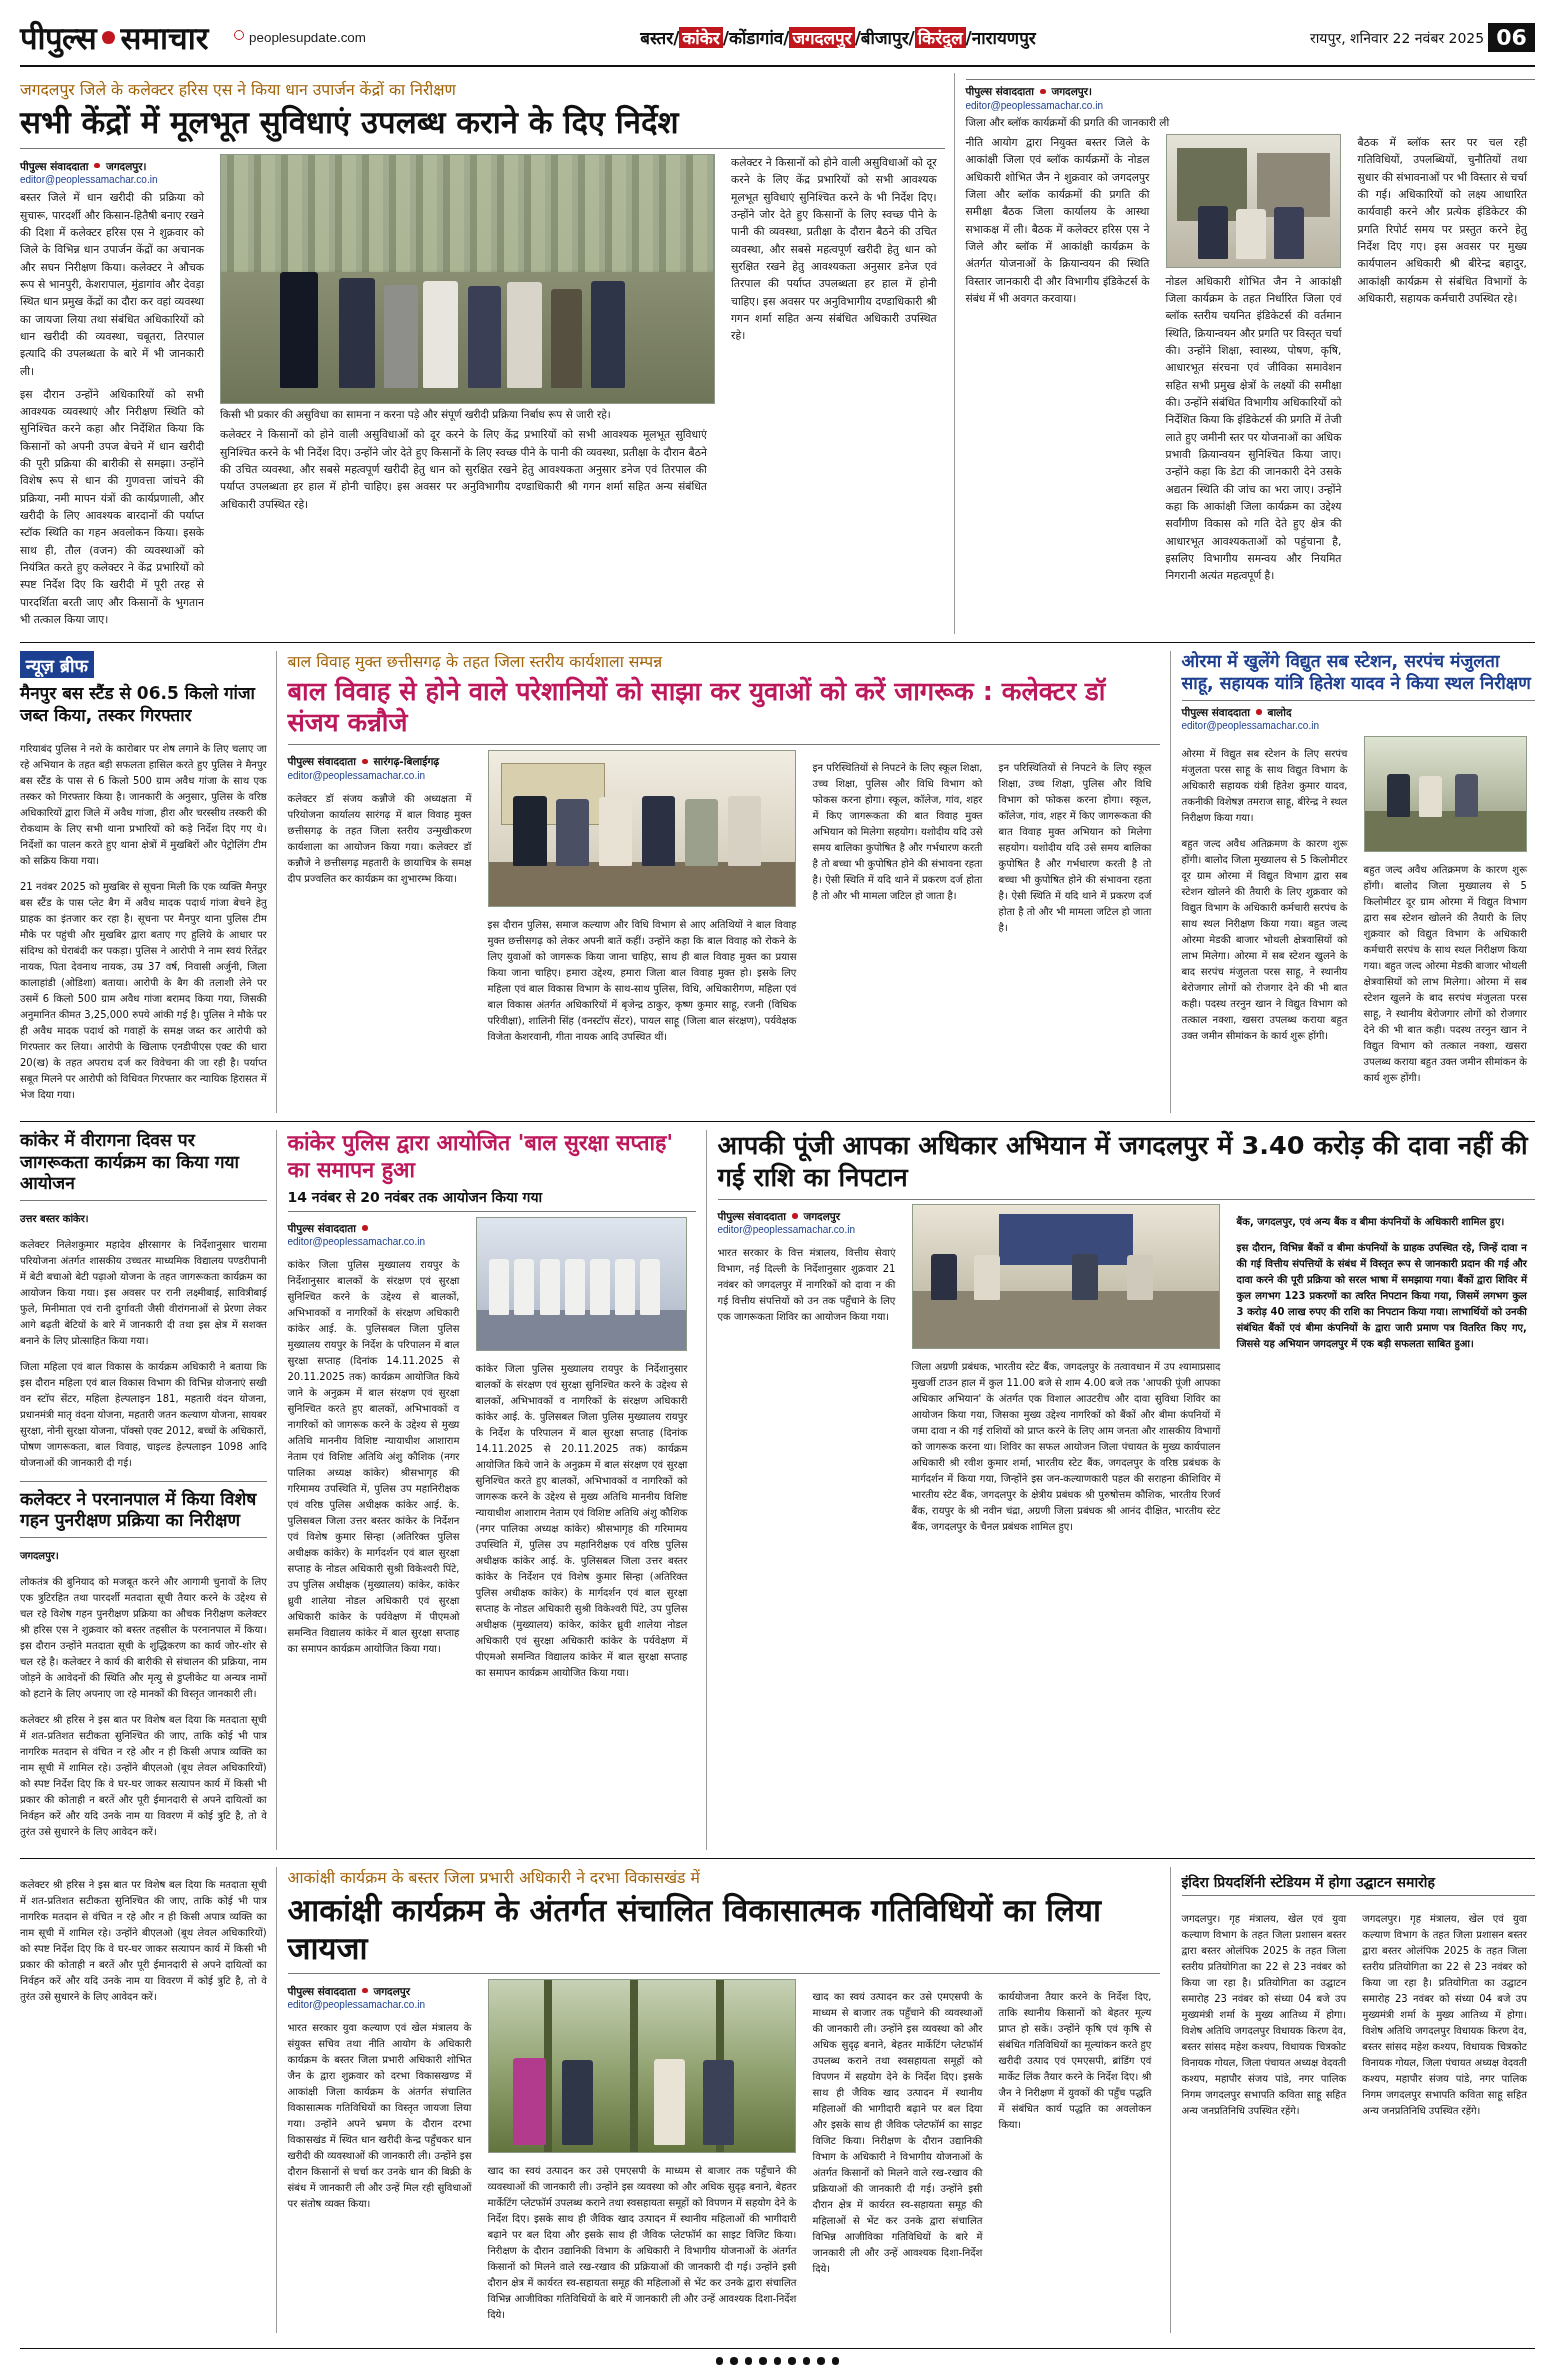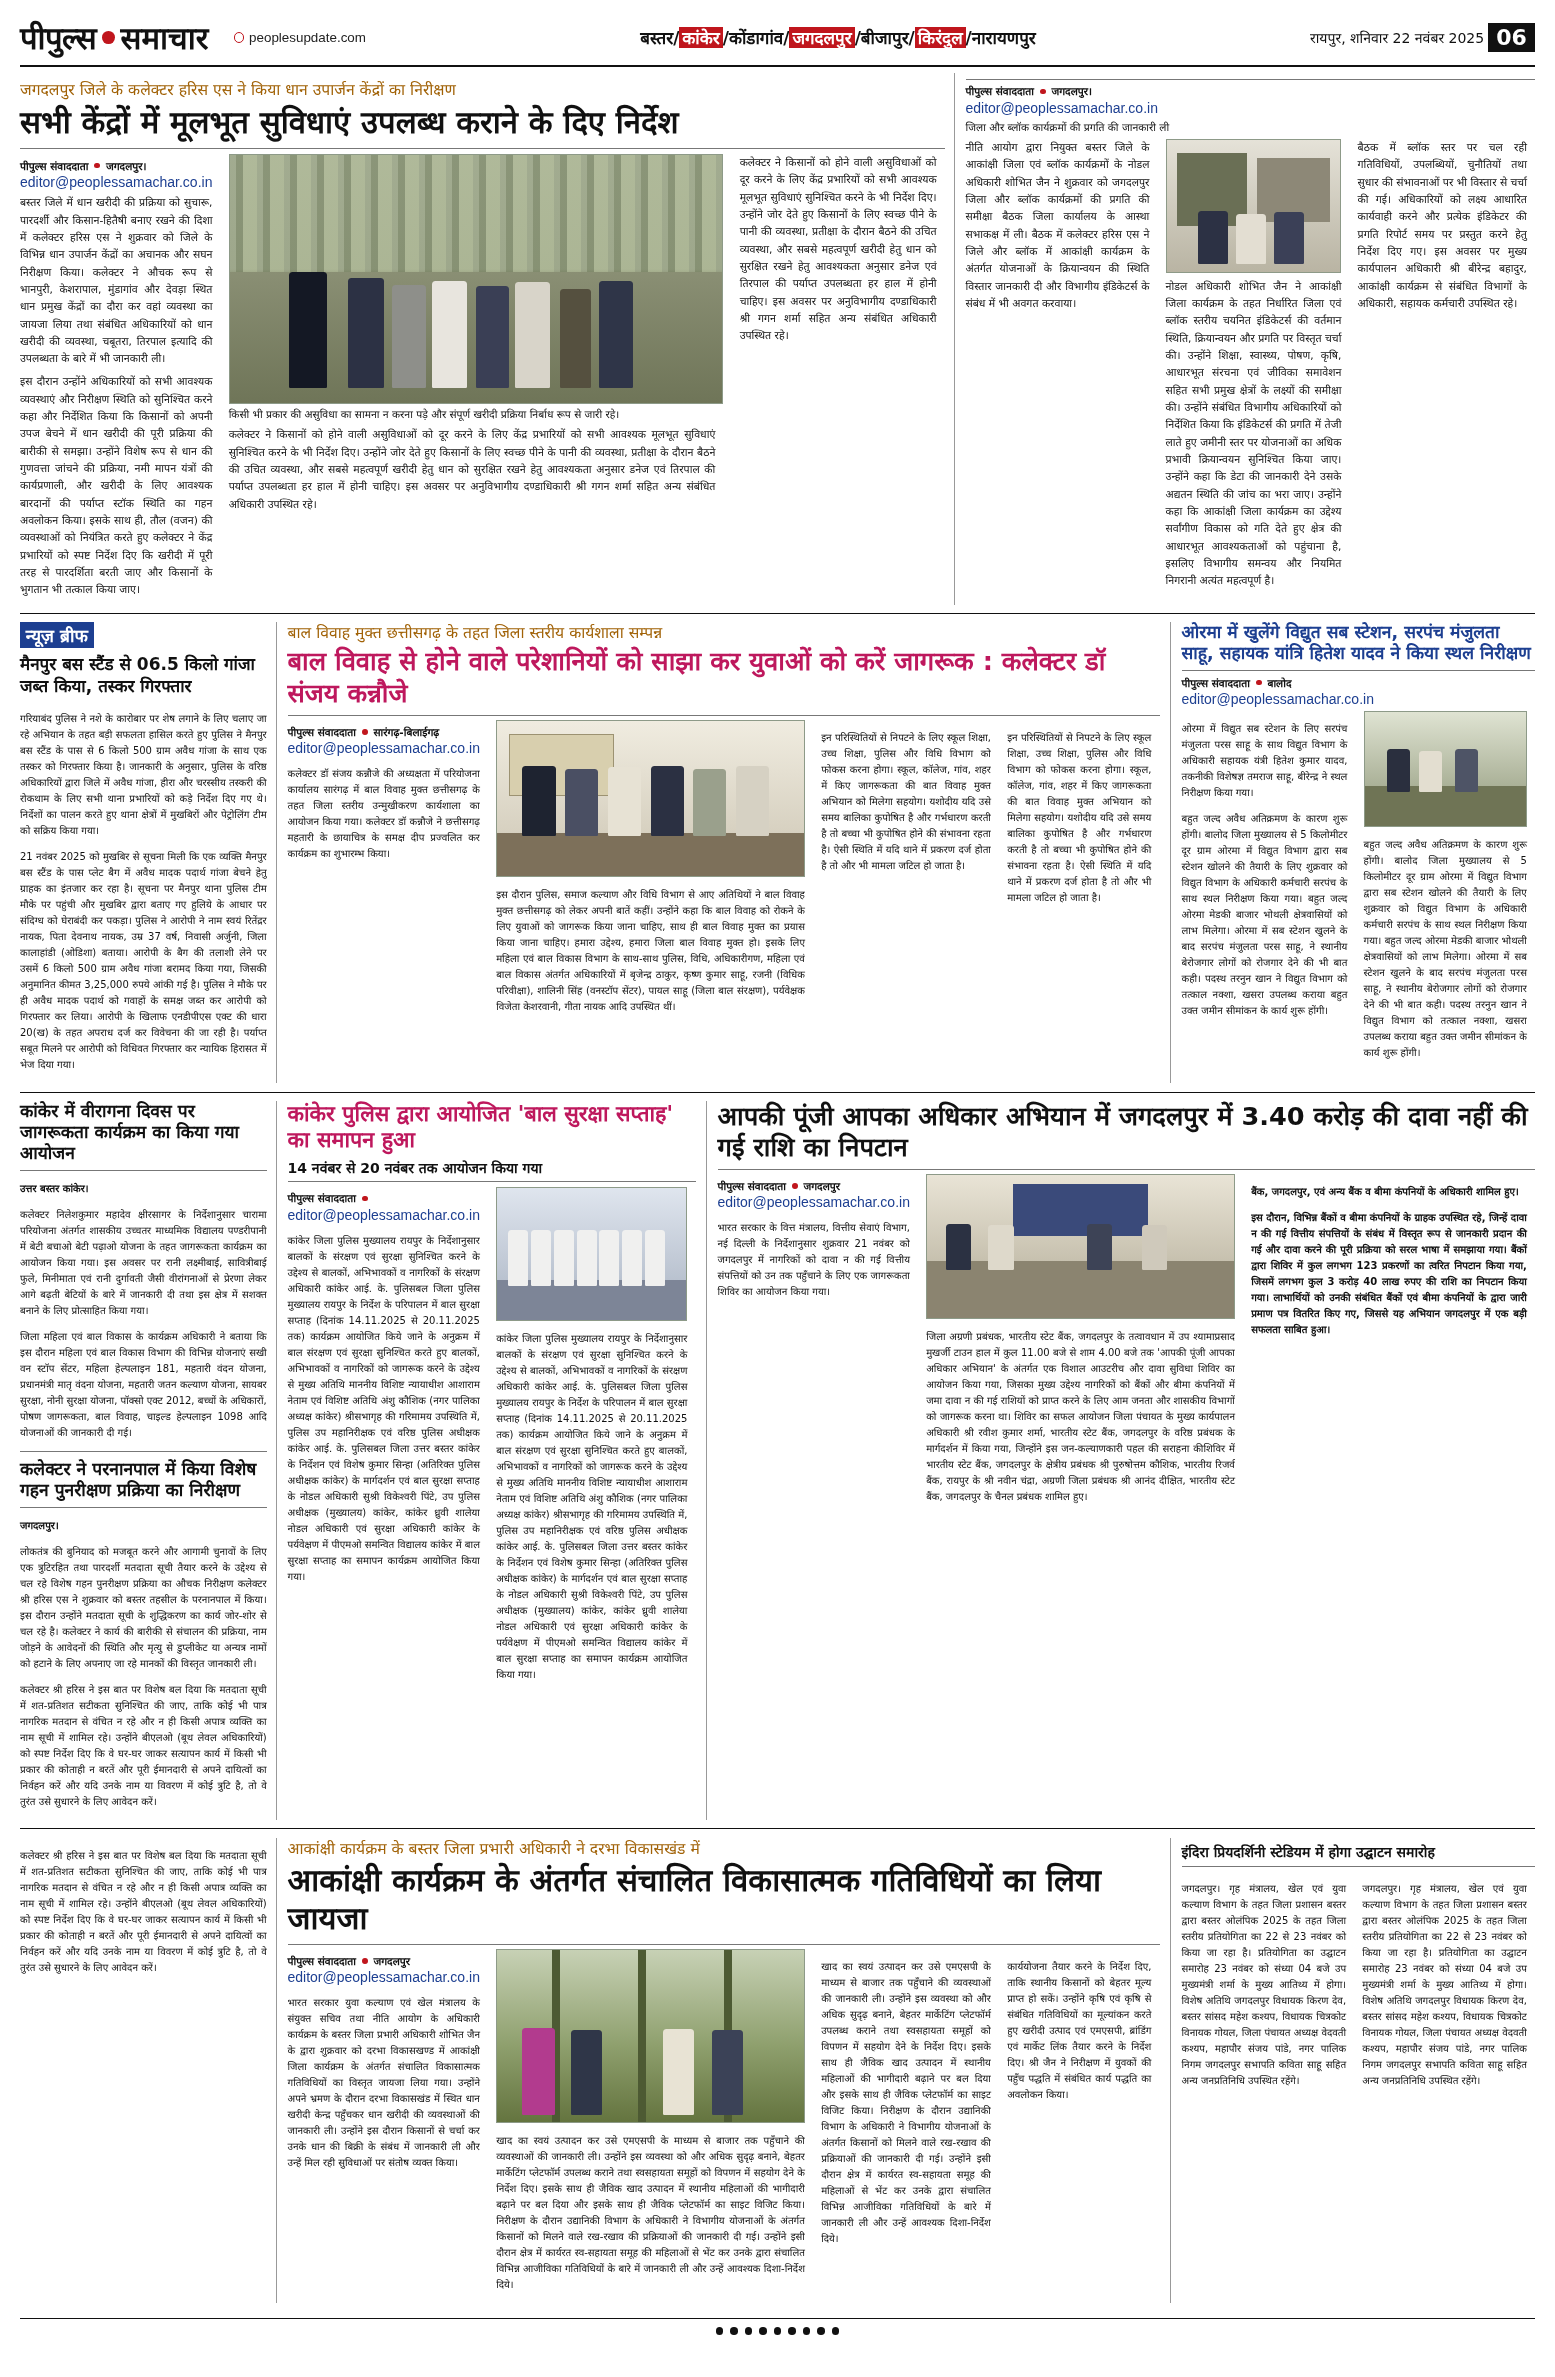--- a/index.html
+++ b/index.html
@@ -35,21 +35,21 @@
   }
   .logo-dot {
     display: inline-block; width: 12.8px; height: 12.8px; border-radius: 50%;
     background: #c0161d; margin: 0 2.3px;
   }
   .logo-sub {
     font-family: "DejaVu Sans", sans-serif;
     font-size: 31px; font-weight: bold;
   }
   .site-url {
-    display: flex; align-items: center; gap: 4.6px;
+    display: flex; gap: 4.6px;
     font-size: 13.4px; color: #222; margin-left: 15px; white-space: nowrap;
   }
   .globe {
     width: 10.5px; height: 10.5px; border-radius: 50%;
     border: 1.2px solid #c0161d;
   }
   .edition-line {
     flex: 1 1 auto; text-align: center;
     font-family: "DejaVu Sans", sans-serif;
     font-size: 17px; font-weight: bold; white-space: nowrap;
@@ -86,21 +86,21 @@
   .h-sm { font-size: 17.4px; }
   .headline.red { color: #be185d; }
   .headline.blue { color: #1d3f91; }
 
   .byline {
     display: flex; align-items: center; gap: 5.8px;
     font-size: 10.5px; font-weight: bold; margin: 4.6px 0 1.2px;
     font-family: "DejaVu Sans", sans-serif;
   }
   .byline .dot { width: 5.8px; height: 5.8px; border-radius: 50%; background: #c0161d; }
-  .email { font-size: 14px; color: #1d3f91; margin-bottom: 4.6px; }
+  .email { font-size: 10px; color: #1d3f91; margin-bottom: 4.6px; }
 
   .body-text {
     font-size: 10.7px; line-height: 1.62; text-align: justify;
     font-family: "DejaVu Sans", sans-serif; color: #111;
   }
   .body-text p { margin: 0 0 5.8px; }
 
   .photo {
     background: #b9c3b2; position: relative; overflow: hidden;
     border: 0.6px solid #8d9a88;

